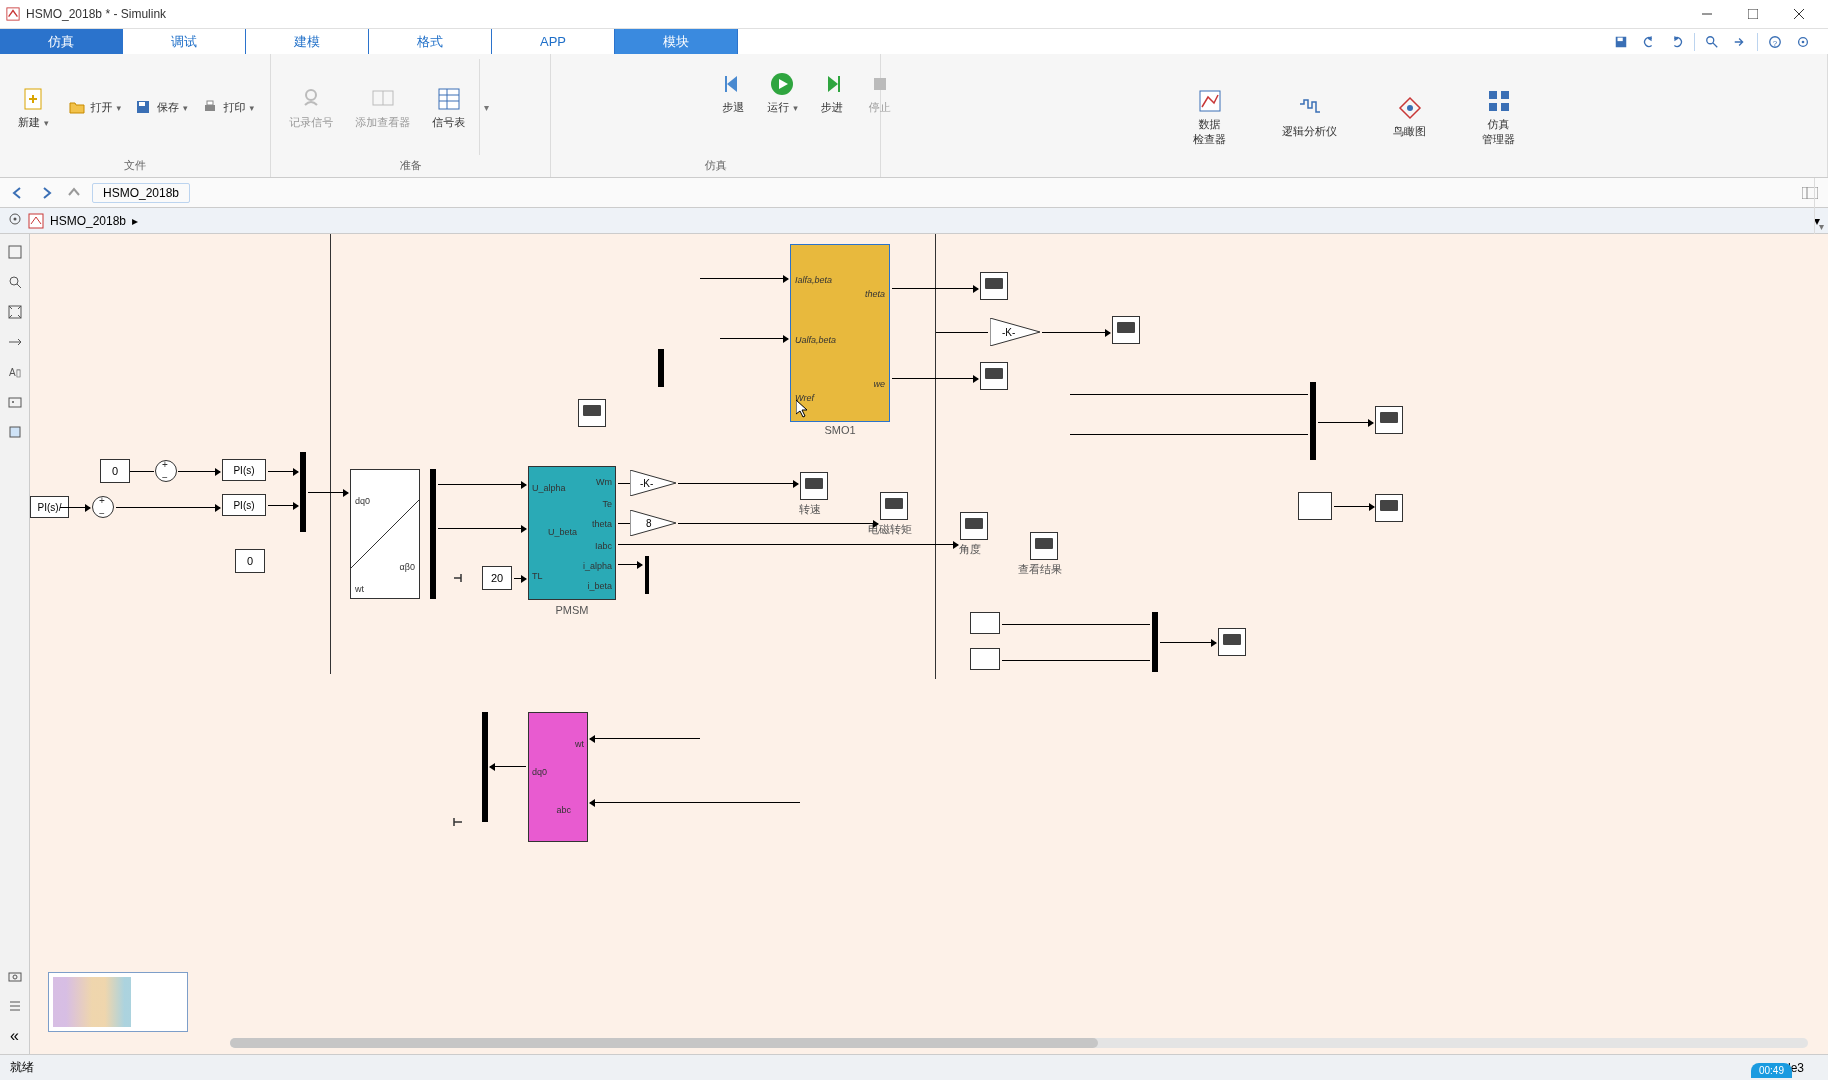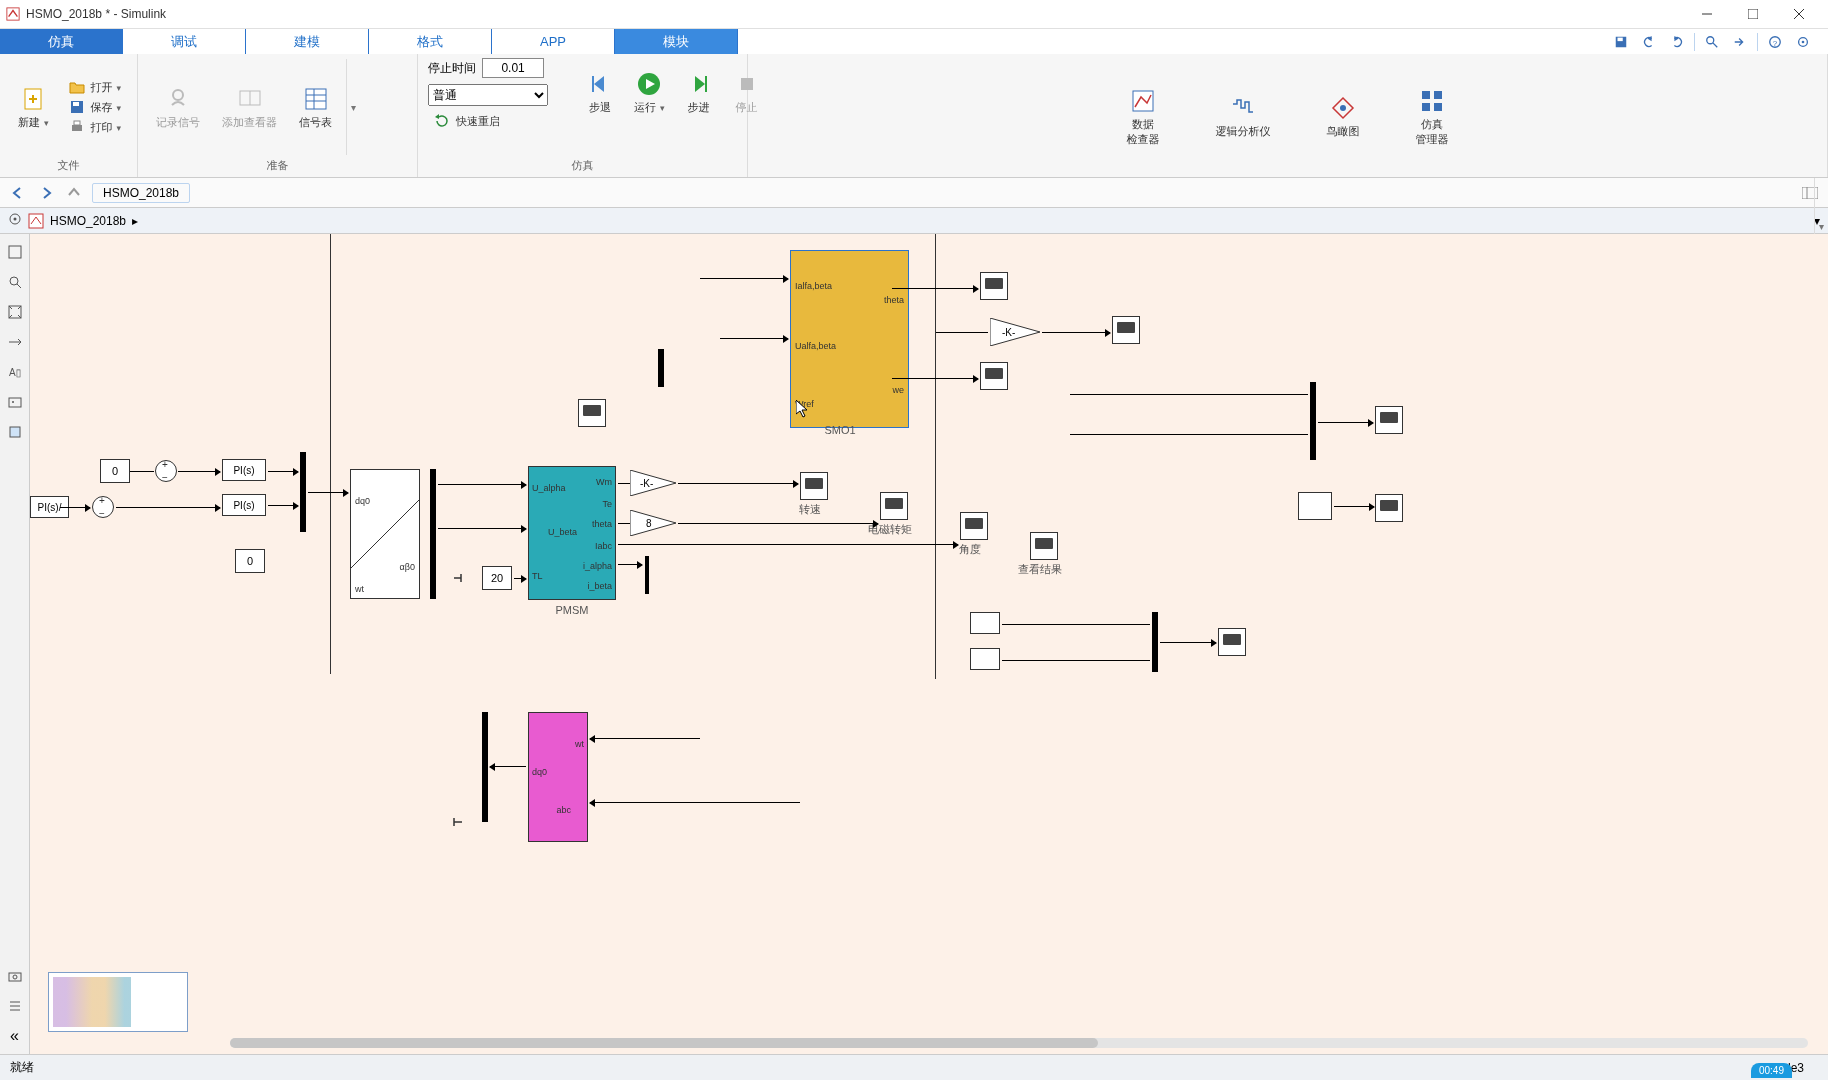--- a/index.html
+++ b/index.html
@@ -18,21 +18,21 @@
 .qat .qbtn { width:22px; height:22px; display:flex; align-items:center; justify-content:center; cursor:pointer; border-radius:3px; }
 .qat .qbtn svg { width:14px; height:14px; }
 .qat .sep { width:1px; height:18px; background:#bcd4ef; }
 .ribbon { height:124px; border-bottom:1px solid #ccc; display:flex; background:#f6f6f6; }
 .ribbon-group { border-right:1px solid #dcdcdc; padding:4px 10px 2px 10px; display:flex; flex-direction:column; }
 .ribbon-group .group-label { font-size:11px; color:#666; text-align:center; margin-top:auto; padding:2px 0; }
 .ribbon-body { flex:1; display:flex; align-items:center; gap:6px; }
 .vbtn { display:flex; flex-direction:column; align-items:center; gap:2px; padding:4px 8px; cursor:pointer; font-size:11px; color:#333; }
 .vbtn.disabled { color:#9a9a9a; }
 .vbtn .icon { width:28px; height:28px; display:flex; align-items:center; justify-content:center; }
-.row-btns { display:flex; flex-direction:column; gap:2px; }
+.row-btns { display:flex; gap:2px; }
 .row-btn { display:flex; align-items:center; gap:6px; font-size:11px; color:#333; padding:1px 6px; cursor:pointer; }
 .row-btn .icon { width:16px; height:16px; display:flex; align-items:center; justify-content:center; }
 .stopfield { display:flex; align-items:center; gap:6px; font-size:12px; }
 .stopfield input { width:62px; height:20px; border:1px solid #888; font-size:12px; padding:0 4px; text-align:center; }
 select.speed { width:120px; height:22px; font-size:12px; }
 .drop-arrow { width:14px; height:96px; border-left:1px solid #dcdcdc; display:flex; align-items:center; justify-content:center; cursor:pointer; color:#777; font-size:10px; }
 .nav-row { height:30px; border-bottom:1px solid #ccc; display:flex; align-items:center; padding:0 8px; gap:8px; background:#fafafa; }
 .nav-arrow { width:20px; height:20px; display:flex; align-items:center; justify-content:center; cursor:pointer; }
 .crumb-box { padding:2px 10px; border:1px solid #bcd4ef; border-radius:2px; font-size:12px; cursor:pointer; }
 .path-row { height:26px; border-bottom:1px solid #ccc; display:flex; align-items:center; padding:0 8px; gap:6px; background:#eef2f7; font-size:12px; }
@@ -231,38 +231,20 @@
             </svg>
           </span>
         <span>信号表</span>
       </div>
       <div class="drop-arrow">▾</div>
     </div>
     <div class="group-label">准备</div>
   </div>
 
   <div class="ribbon-group" style="min-width:330px">
-    <div class="ribbon-body" style="flex-direction:column; gap:6px; align-items:flex-start">
-      <div class="stopfield">
-        <span>停止时间</span>
-        <input value="0.01" style="">
-      </div>
-      <select class="speed">
-        <option>普通</option>
-      </select>
-      <div class="row-btn">
-        <span class="icon">
-            <svg viewBox="0 0 16 16">
-              <path d="M3 8a5 5 0 1 0 2-4" fill="none" stroke="#2a8a3a" stroke-width="1.5"></path>
-              <path d="M5 1 L5 6 L1 4 Z" fill="#2a8a3a"></path>
-            </svg>
-          </span>
-        <span>快速重启</span>
-      </div>
-    </div>
     <div style="display:flex; position:absolute; margin-left:150px; margin-top:8px; gap:4px">
       <div class="vbtn">
         <span class="icon">
             <svg viewBox="0 0 28 28">
               <path d="M18 6 L8 14 L18 22 Z" fill="#4a8ad0"></path>
               <rect x="6" y="6" width="2" height="16" fill="#4a8ad0"></rect>
             </svg>
           </span>
         <span>步退</span>
       </div>
@@ -438,21 +420,21 @@
         </svg>
       </div>
     <div class="pal-btn">«</div>
   </div>
 
   <div class="canvas">
 
     <div class="v wire" style="left:300px; top:0; height:440px; background:#333;"></div>
     <div class="v wire" style="left:905px; top:0; height:445px; background:#333;"></div>
 
-    <div class="sub" style="left:760px; top:16px; width:119px; height:178px; background:#e8b93d; border:1.5px solid #2b73cc;">
+    <div class="sub" style="left:760px; top:10px; width:100px; height:178px; background:#e8b93d; border:1.5px solid #2b73cc;font-style:italic;">
       <span class="port" style="left:4px; top:30px">Ialfa,beta</span>
       <span class="port" style="left:4px; top:90px">Ualfa,beta</span>
       <span class="port" style="left:4px; top:148px">Wref</span>
       <span class="port" style="right:4px; top:44px">theta</span>
       <span class="port" style="right:4px; top:134px">we</span>
     </div>
     <div class="block-label" style="left:750px; top:190px">SMO1</div>
 
     <div class="scope" style="left:950px; top:38px"></div>
     <div class="scope" style="left:950px; top:128px"></div>

